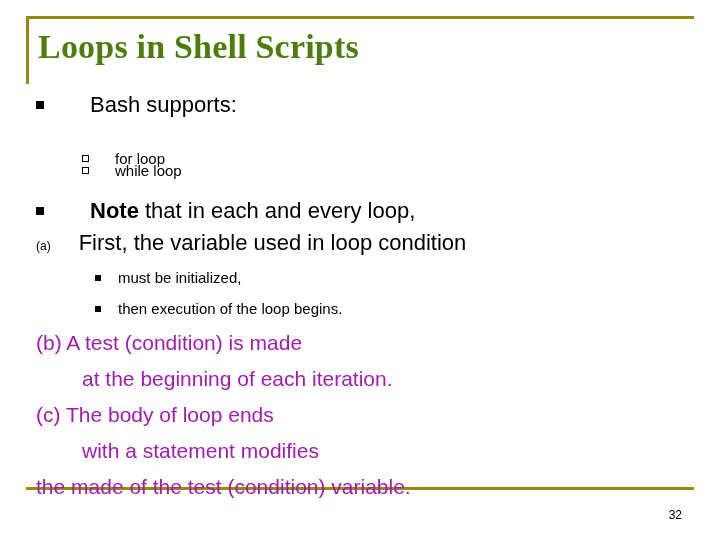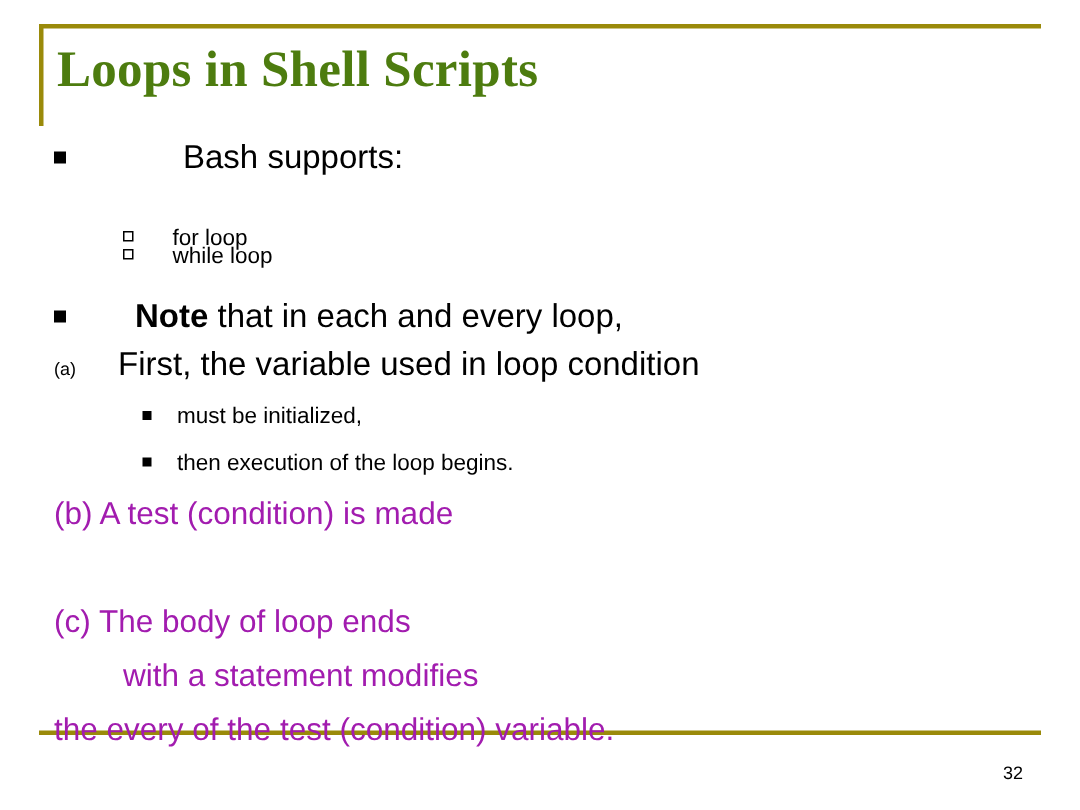--- a/index.html
+++ b/index.html
@@ -136,21 +136,21 @@
 <body>
 
 <div class="slide">
 
   <div class="frame-top"></div>
   <div class="frame-left"></div>
   <div class="frame-bottom"></div>
 
   <div class="title">Loops in Shell Scripts</div>
 
-  <div class="row" style="left:36px; top:92px;gap:32px;">
+  <div class="row" style="left:36px; top:92px;">
     <span class="marker sq1"></span>
     <span class="text l1-text" style="margin-left:46px;">Bash supports:</span>
   </div>
 
   <div class="row" style="left:82px; top:131px;">
     <span class="marker sq2"></span>
     <span class="text l2-text" style="margin-left:26px;margin-top:19px;">for loop</span>
   </div>
 
   <div class="row" style="left:82px; top:162px;">
@@ -174,18 +174,19 @@
     <span class="marker sq3"></span>
     <span class="text l3-text" style="margin-left:17px;">must be initialized,</span>
   </div>
 
   <div class="row" style="left:95px; top:300px;">
     <span class="marker sq3"></span>
     <span class="text l3-text" style="margin-left:17px;">then execution of the loop begins.</span>
   </div>
 
   <div class="plain" style="left:36px; top:331px;">(b) A test (condition) is made</div>
+  <div class="plain" style="left:82px; top:367px;">at the beginning of each iteration.</div>
   <div class="plain" style="left:36px; top:403px;">(c) The body of loop ends</div>
   <div class="plain" style="left:82px; top:439px;">with a statement modifies</div>
-  <div class="plain" style="left:36px; top:475px;">the every of the test (condition) variable.</div>
+  <div class="plain" style="left:36px; top:475px;">the made of the test (condition) variable.</div>
 
   <div class="page-number">32</div>
 </div>
 
 </body></html>

